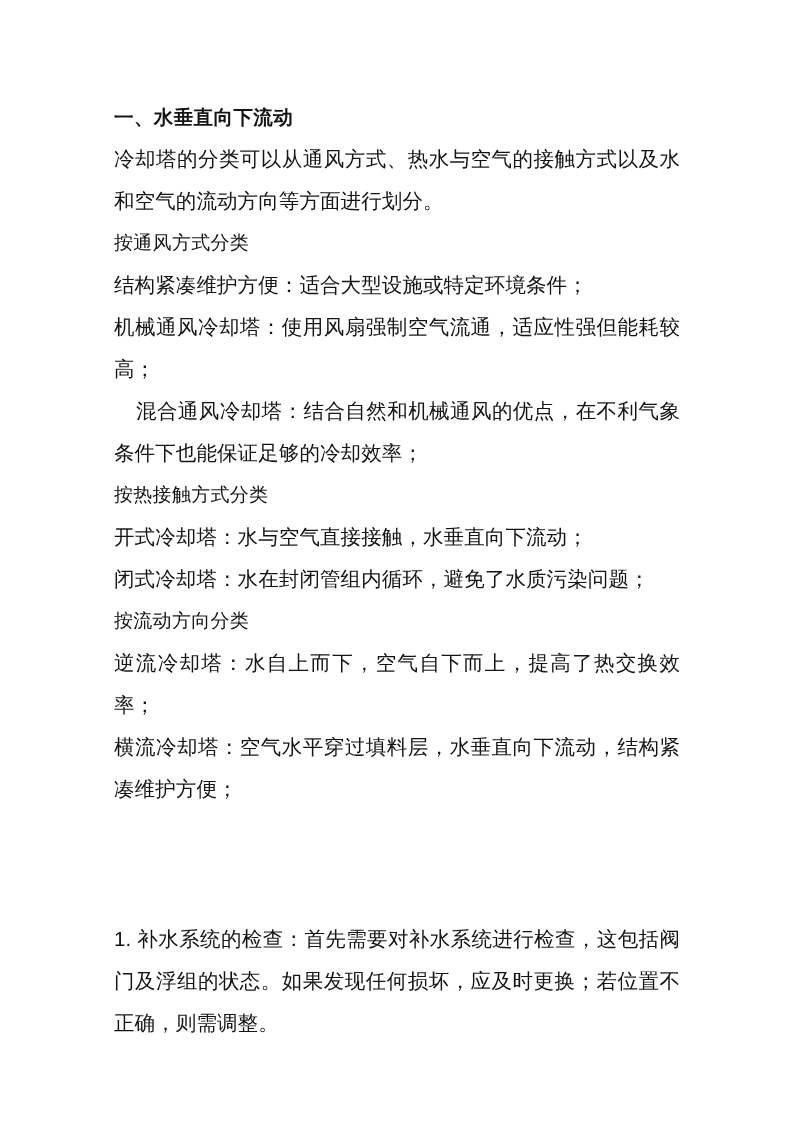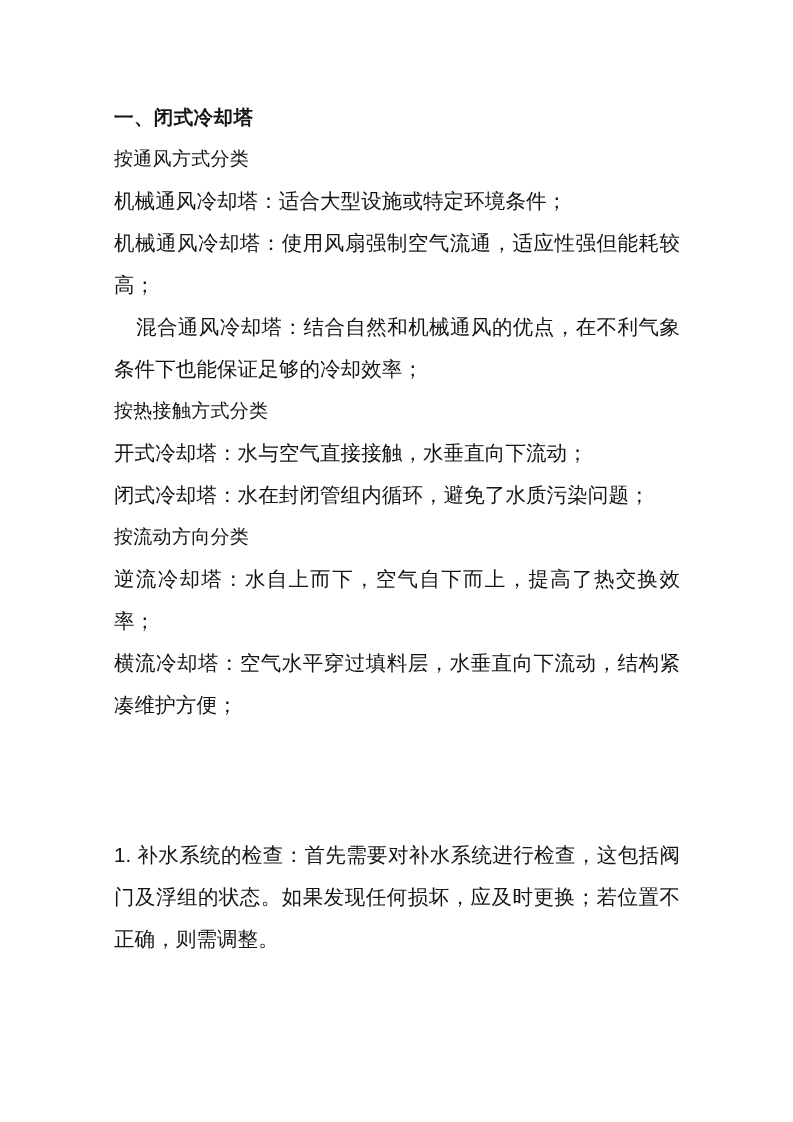--- a/index.html
+++ b/index.html
@@ -54,26 +54,27 @@
     height: 108px;
   }
 </style>
 </head>
 <body>
 
 <div class="page">
   <div class="content">
 
     <div>
-      <p class="blk h-major">一、闭式冷却塔</p>
+      <p class="blk h-major">一、水垂直向下流动</p>
 
+      <p class="blk body-line">冷却塔的分类可以从通风方式、热水与空气的接触方式以及水和空气的流动方向等方面进行划分。</p>
 
       <div>
         <p class="blk h-sub">按通风方式分类</p>
-        <p class="blk body-line">机械通风冷却塔：适合大型设施或特定环境条件；</p>
+        <p class="blk body-line">结构紧凑维护方便：适合大型设施或特定环境条件；</p>
         <p class="blk body-line">机械通风冷却塔：使用风扇强制空气流通，适应性强但能耗较高；</p>
         <p class="blk body-line indent-1">混合通风冷却塔：结合自然和机械通风的优点，在不利气象条件下也能保证足够的冷却效率；</p>
       </div>
 
       <div>
         <p class="blk h-sub">按热接触方式分类</p>
         <p class="blk body-line">开式冷却塔：水与空气直接接触，水垂直向下流动；</p>
         <p class="blk body-line">闭式冷却塔：水在封闭管组内循环，避免了水质污染问题；</p>
       </div>
 

